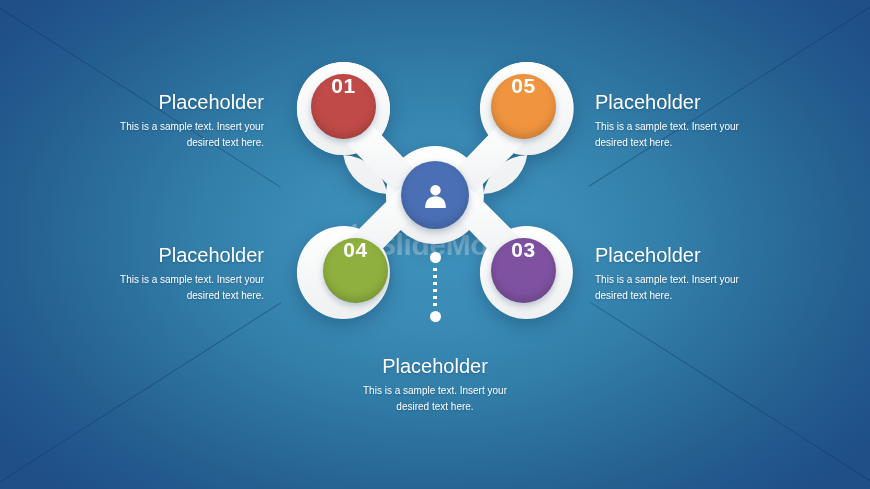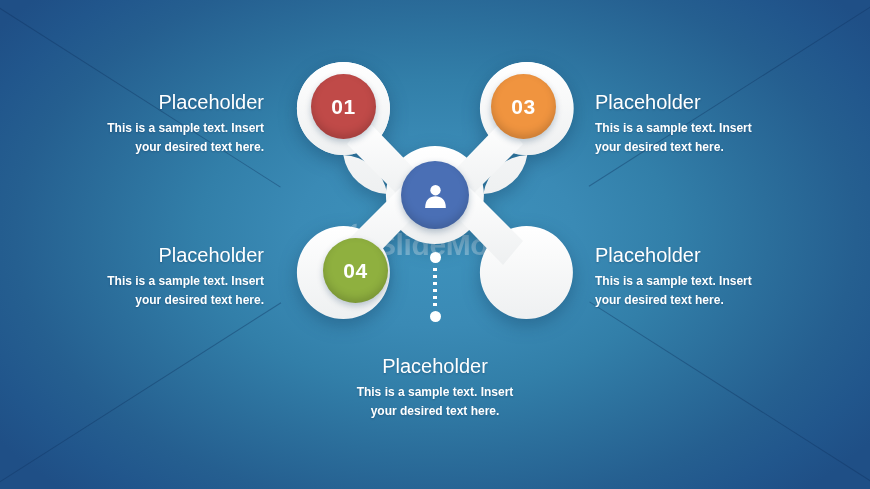--- a/index.html
+++ b/index.html
@@ -86,21 +86,20 @@
   .blob {
     position: absolute;
     inset: 0;
     filter: drop-shadow(0 6px 9px rgba(10, 45, 80, 0.33));
   }
 
   .node {
     position: absolute;
     border-radius: 50%;
     display: flex;
-    align-items: center;
     justify-content: center;
     color: #ffffff;
     font-weight: bold;
     font-size: 21px;
     letter-spacing: 0.5px;
     box-shadow: inset 0 -4px 9px rgba(0, 0, 0, 0.17),
                 0 3px 6px rgba(12, 50, 88, 0.25);
   }
   .node-01 { left: 16px;  top: 14px;  width: 65px; height: 65px; }
   .node-02 { left: 196px; top: 14px;  width: 65px; height: 65px; }
@@ -155,22 +154,22 @@
   .block .title {
     color: #ffffff;
     font-size: 20px;
     font-weight: normal;
     line-height: 1.2;
     margin-bottom: 5px;
     text-shadow: 0 1px 2px rgba(10, 40, 75, 0.30);
   }
   .block .body {
     color: #ffffff;
-    font-size: 12px;
-    font-weight: bold;
+    font-size: 10px;
+    font-weight: normal;
     line-height: 1.55;
     text-shadow: 0 1px 2px rgba(10, 40, 75, 0.30);
   }
   .align-right { text-align: right; }
   .align-left  { text-align: left; }
   .align-center{ text-align: center; }
 
   .blk-1 { left: 92px;  top: 90px; }
   .blk-2 { left: 595px; top: 90px; }
   .blk-3 { left: 595px; top: 243px; }
@@ -233,20 +232,23 @@
       <path fill="url(#blobg)" d="M 72 60 L 128 118 L 108 140 L 52 84 Z"></path>
       <path fill="url(#blobg)" d="M 208 60 L 152 118 L 172 140 L 228 84 Z"></path>
       <path fill="url(#blobg)" d="M 72 205 L 128 147 L 108 125 L 52 181 Z"></path>
       <path fill="url(#blobg)" d="M 208 205 L 152 147 L 172 125 L 228 181 Z"></path>
     </svg>
 
     <div class="node node-01" style="background: rgb(192, 74, 72);">
       <span>01</span>
     </div>
     <div class="node node-02" style="background: rgb(240, 148, 63);">
+      <span>05</span>
+    </div>
+    <div class="node node-03" style="background: rgb(126, 82, 160);">
       <span>03</span>
     </div>
     <div class="node node-04" style="background: rgb(143, 176, 63);">
       <span>04</span>
     </div>
 
     <div class="node-center" style="background: rgb(74, 111, 181);">
       <svg viewBox="0 0 24 24">
         <circle cx="12" cy="7.3" r="4.6" fill="#ffffff"></circle>
         <path d="M 2.8 23 C 2.8 15.6 7 12.6 12 12.6 C 17 12.6 21.2 15.6 21.2 23 Z" fill="#ffffff"></path>

